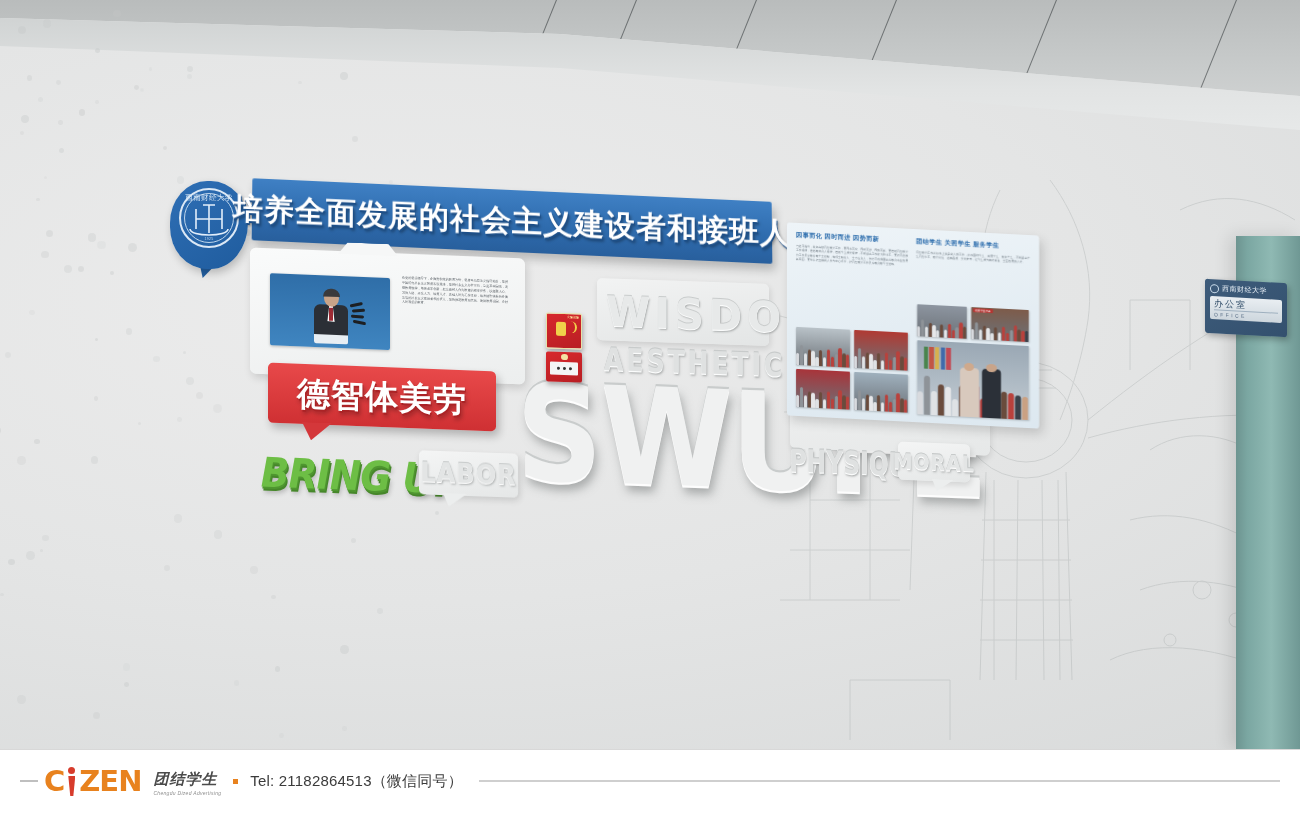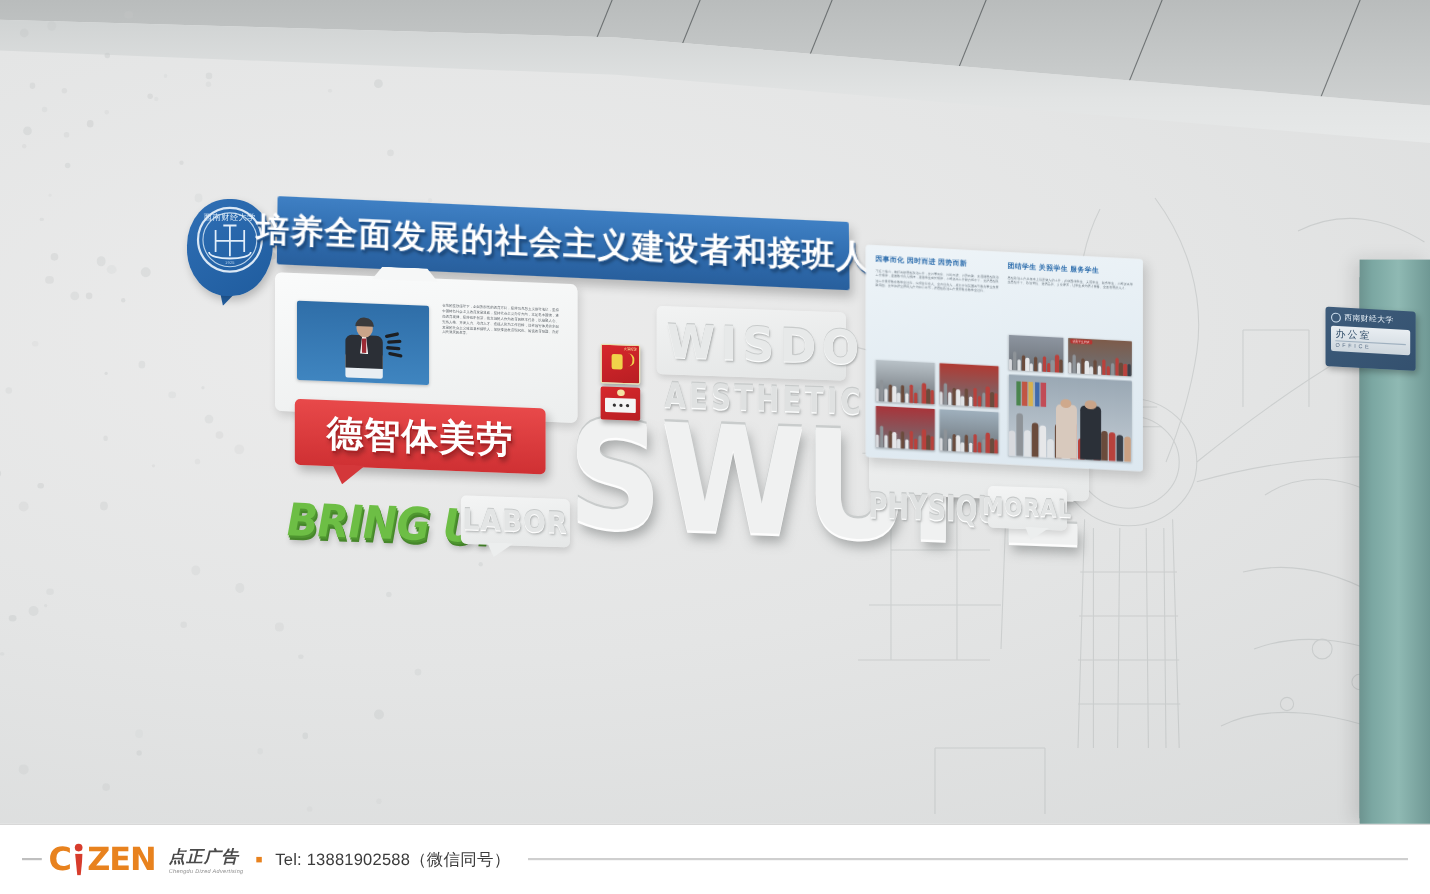--- a/index.html
+++ b/index.html
@@ -656,23 +656,23 @@
     <div class="inner">
       <div class="dash-l"></div>
       <div class="logo">
         <span class="logo-c">C</span>
         <span class="logo-i">
           <span class="dot"></span>
           <span class="stem"></span>
         </span>
         <span class="logo-zen">ZEN</span>
         <span class="logo-cn">
-          <div class="big">点正广告</div>
+          <div class="big">团结学生</div>
           <div class="small">Chengdu Dized Advertising</div>
         </span>
       </div>
       <div class="sep"></div>
-      <div class="tel">Tel: 13881902588（微信同号）</div>
+      <div class="tel">Tel: 21182864513（微信同号）</div>
       <div class="dash-r"></div>
     </div>
   </div>
 
 </div>
 
 </body></html>

